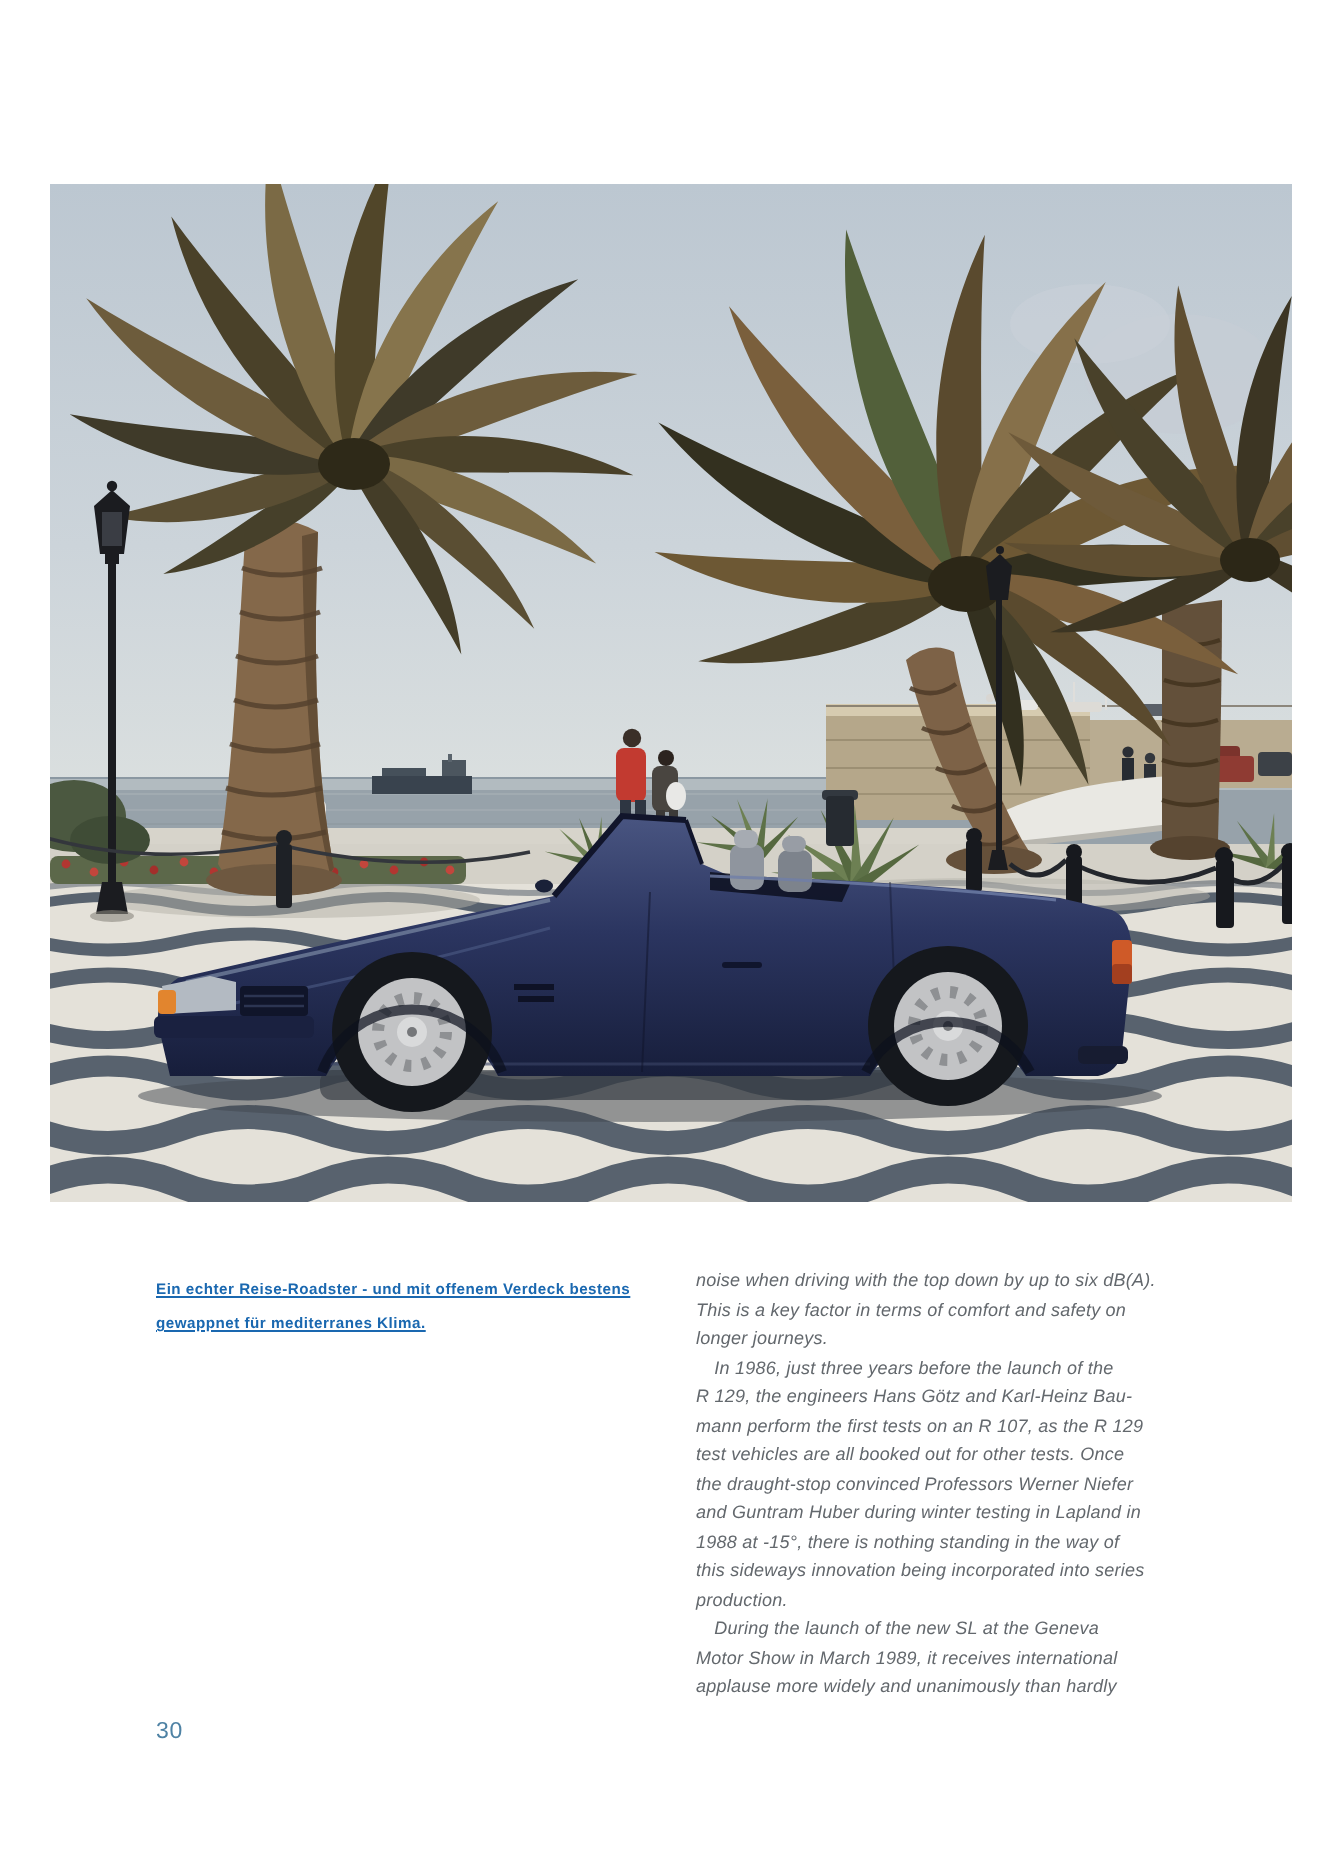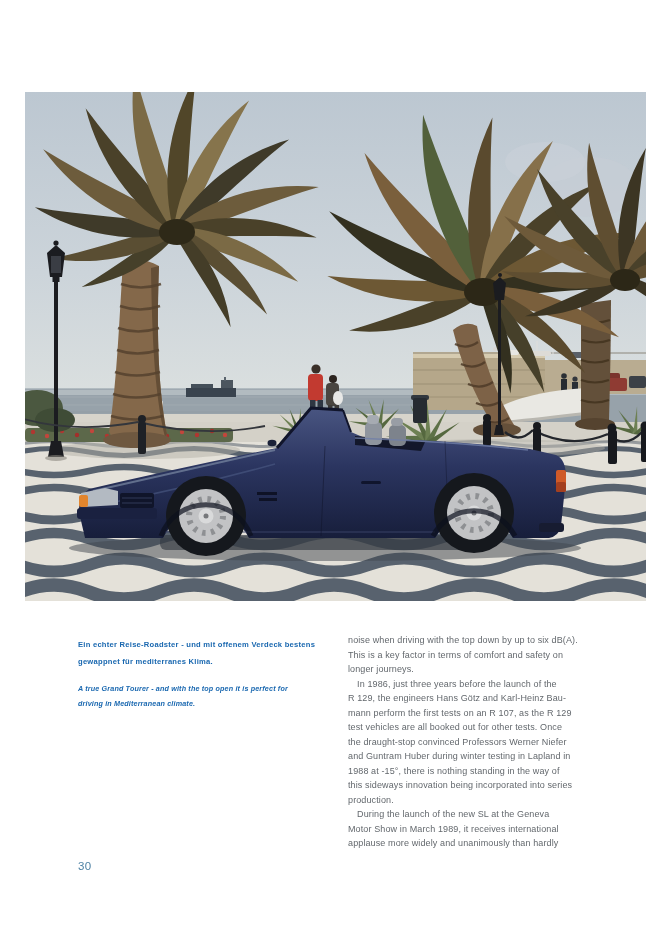--- a/index.html
+++ b/index.html
@@ -1,24 +1,24 @@
 <!DOCTYPE html>
 <html><head>
 <meta charset="utf-8">
 <style>
   html,body{margin:0;padding:0;background:#ffffff;}
   body{width:670px;height:925px;position:relative;font-family:"Liberation Sans",sans-serif;overflow:hidden;}
   .page{position:absolute;inset:0;background:#fff;}
   .photo{position:absolute;left:25px;top:92px;width:621px;height:509px;margin:0;overflow:hidden;}
   .photo svg{display:block;width:100%;height:100%;}
   .caption-col{position:absolute;left:78px;top:636px;width:275px;color:#1a68b0;}
-  .cap-de{margin:0;font-size:7.6px;line-height:17px;font-weight:bold;letter-spacing:.25px;white-space:pre;}
+  .cap-de{margin:0;font-size:7.6px;line-height:17px;font-weight:bold;letter-spacing:.25px;white-space:pre;text-decoration:underline;}
   .cap-en{margin:11px 0 0 0;font-size:7.2px;line-height:15px;font-weight:bold;font-style:italic;letter-spacing:.15px;white-space:pre;}
   .body-col{position:absolute;left:348px;top:633px;width:285px;}
-  .body-text{margin:0;font-size:9px;line-height:14.5px;color:#63686d;letter-spacing:.12px;white-space:pre;}
+  .body-text{margin:0;font-size:9px;line-height:14.5px;font-style:italic;color:#63686d;letter-spacing:.12px;white-space:pre;}
   .page-number{position:absolute;left:78px;top:860px;font-size:11.5px;color:#4e82a4;letter-spacing:.4px;}
 </style>
 </head>
 <body>
 
 <div class="page">
 
   <figure class="photo">
     <svg viewBox="0 0 621 509" preserveAspectRatio="none">
       <defs>
@@ -338,22 +338,20 @@
         </g>
         <path d="M 136 444 A 48 48 0 0 1 226 444" fill="none" stroke="#0c0f1c" stroke-width="5" opacity="0.7"></path>
         <path d="M 408 444 A 46 46 0 0 1 490 444" fill="none" stroke="#0c0f1c" stroke-width="5" opacity="0.7"></path>
       </g>
     </svg>
   </figure>
 
   <div class="caption-col">
     <p class="cap-de">Ein echter Reise-Roadster - und mit offenem Verdeck bestens
 gewappnet für mediterranes Klima.</p>
-    <p class="cap-en">A true Grand Tourer - and with the top open it is perfect for
-driving in Mediterranean climate.</p>
   </div>
 
   <div class="body-col">
     <p class="body-text">noise when driving with the top down by up to six dB(A).
 This is a key factor in terms of comfort and safety on
 longer journeys.
  In 1986, just three years before the launch of the
 R 129, the engineers Hans Götz and Karl-Heinz Bau-
 mann perform the first tests on an R 107, as the R 129
 test vehicles are all booked out for other tests. Once

